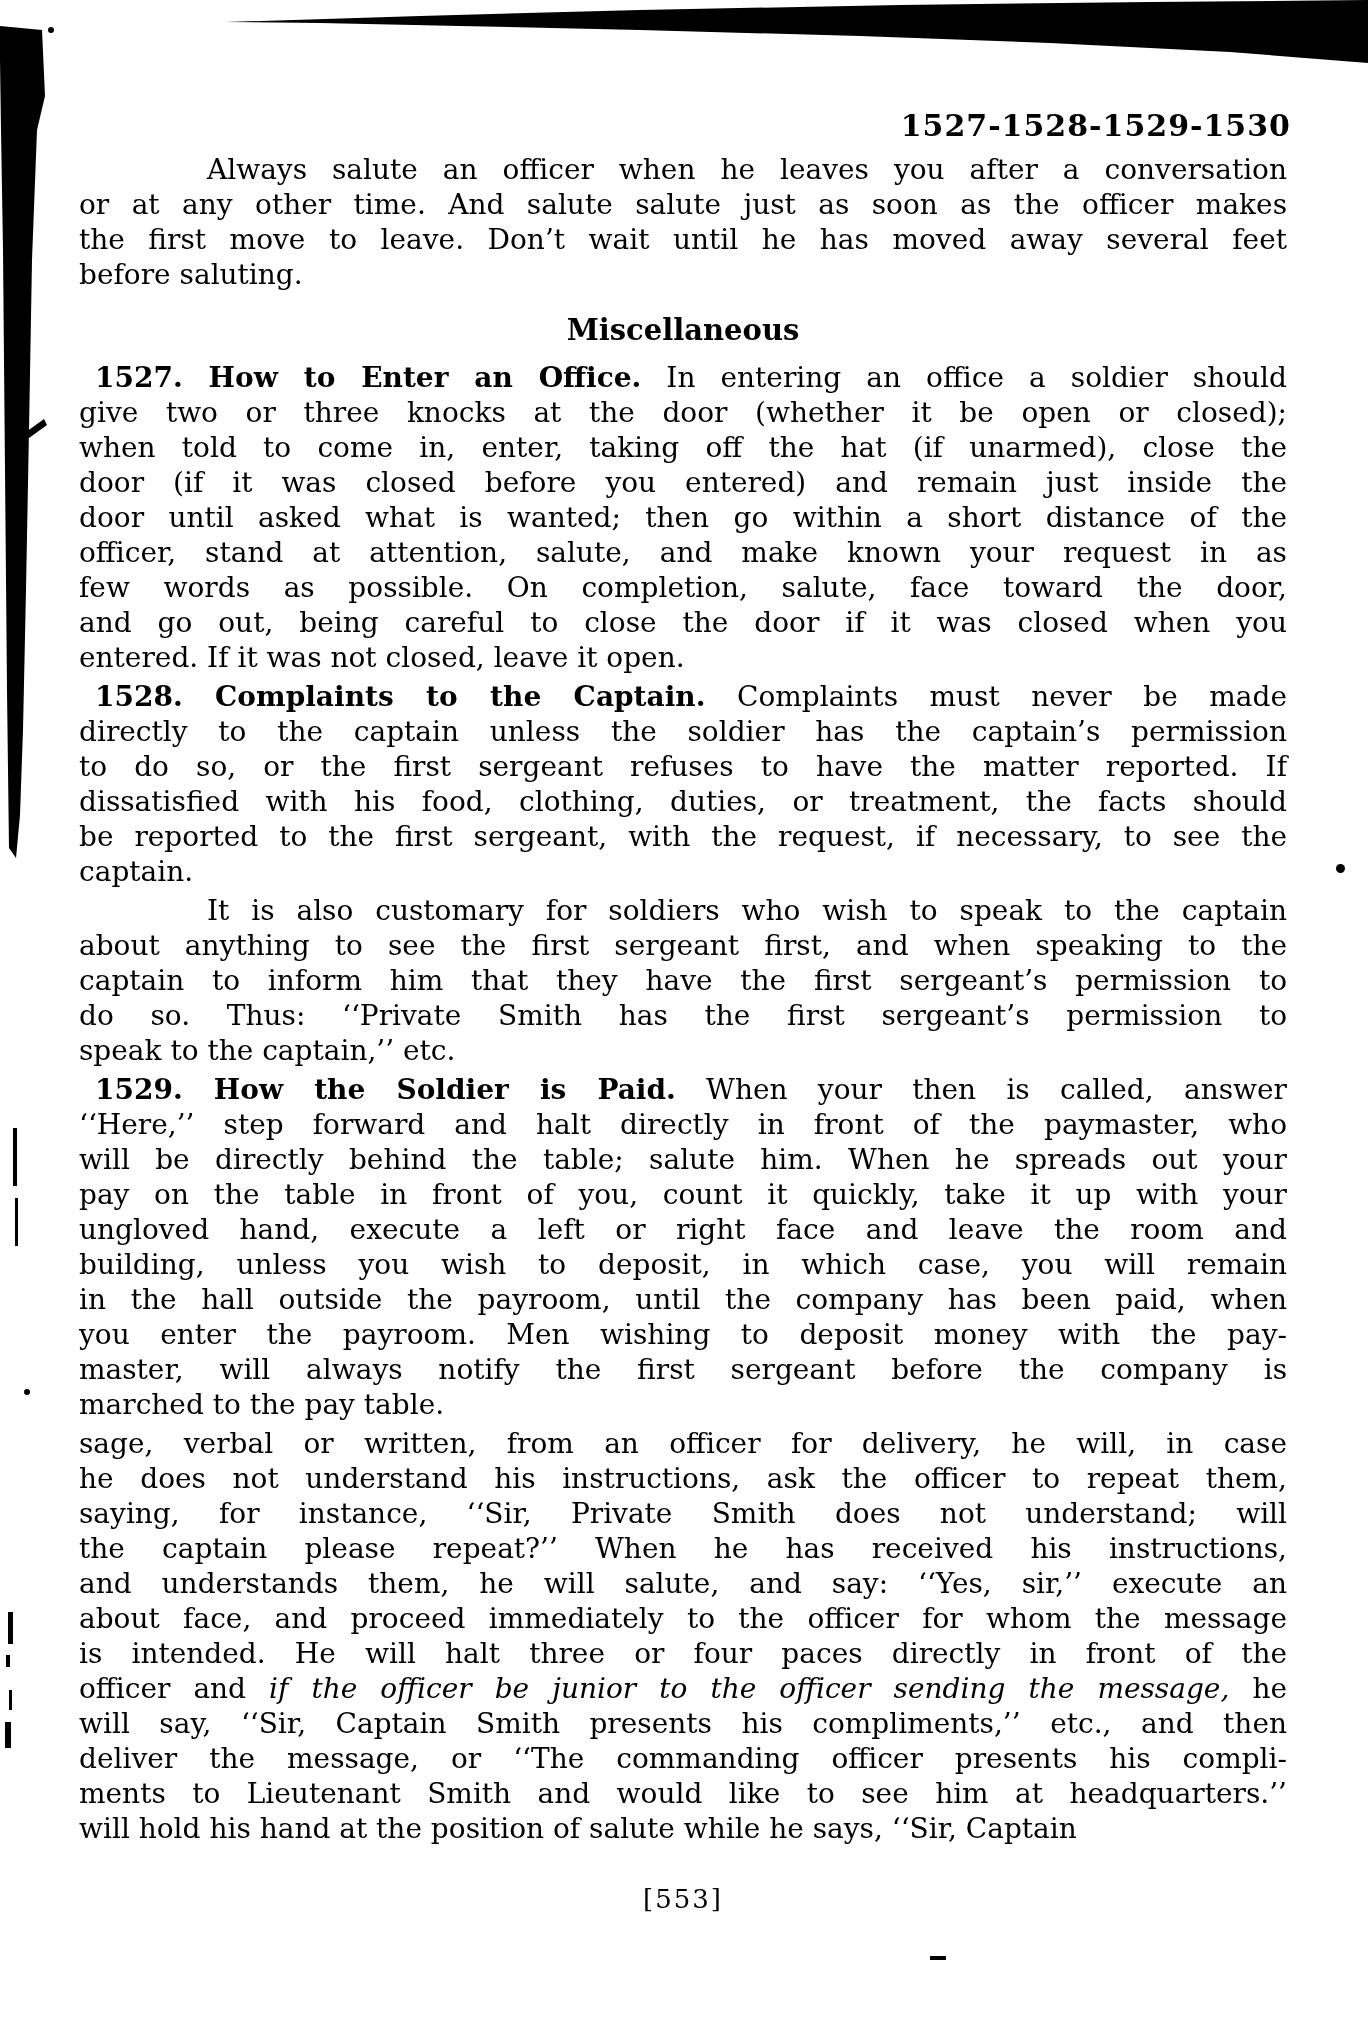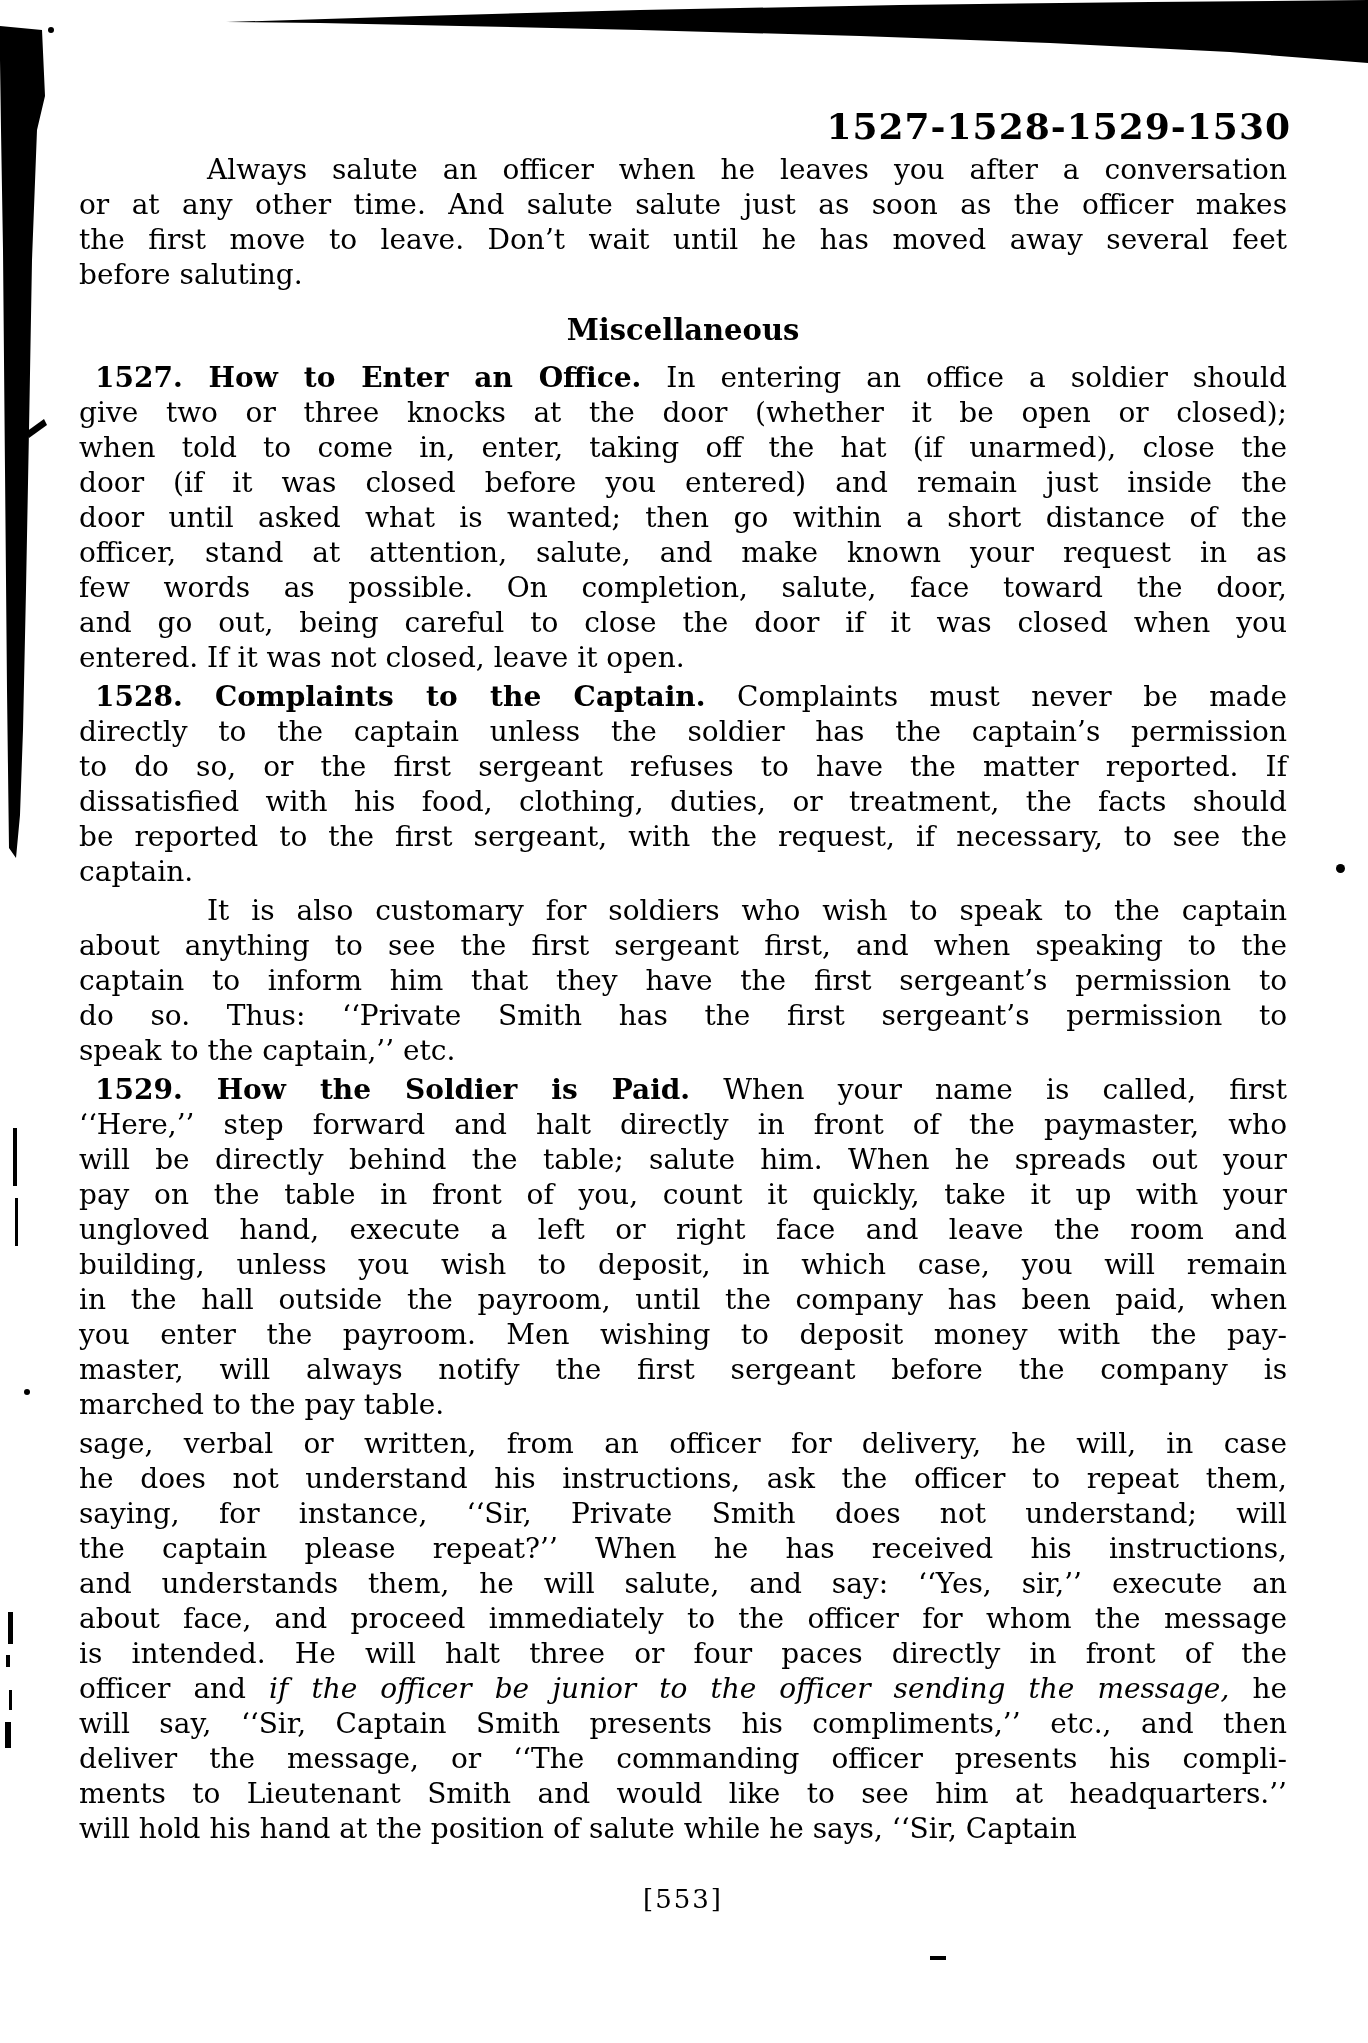--- a/index.html
+++ b/index.html
@@ -9,21 +9,21 @@
     margin:0 auto;
     background:#ffffff;
     color:#000000;
     font-family:"DejaVu Serif","Liberation Serif",serif;
     overflow:hidden;
   }
   .content{
     position:absolute;left:75px;top:108px;width:1216px;
   }
   .page-header{
-    font-weight:bold;font-size:36px;line-height:36px;
+    font-weight:bold;font-size:30px;line-height:36px;
     text-align:right;letter-spacing:1px;margin-bottom:8px;
   }
   .paragraph{margin:4px;}
   .line{
     font-size:28px;line-height:35px;
     text-align:justify;text-align-last:justify;
     box-sizing:border-box;
     white-space:normal;
   }
   .line.last{text-align-last:left;}
@@ -103,21 +103,21 @@
           <div class="line last"><span>captain.</span></div>
         </div>
         <div class="paragraph">
           <div class="line" style="padding-left: 128px;"><span>It is also customary for soldiers who wish to speak to the captain</span></div>
           <div class="line"><span>about anything to see the first sergeant first, and when speaking to the</span></div>
           <div class="line"><span>captain to inform him that they have the first sergeant’s permission to</span></div>
           <div class="line"><span>do so.  Thus: ‘‘Private Smith has the first sergeant’s permission to</span></div>
           <div class="line last"><span>speak to the captain,’’ etc.</span></div>
         </div>
         <div class="paragraph">
-          <div class="line" style="padding-left: 16px;"><span class="b">1529.  How the Soldier is Paid.</span><span>  When your name is called, first</span></div>
+          <div class="line" style="padding-left: 16px;"><span class="b">1529.  How the Soldier is Paid.</span><span>  When your then is called, answer</span></div>
           <div class="line"><span>‘‘Here,’’ step forward and halt directly in front of the paymaster, who</span></div>
           <div class="line"><span>will be directly behind the table; salute him.  When he spreads out your</span></div>
           <div class="line"><span>pay on the table in front of you, count it quickly, take it up with your</span></div>
           <div class="line"><span>ungloved hand, execute a left or right face and leave the room and</span></div>
           <div class="line"><span>building, unless you wish to deposit, in which case, you will remain</span></div>
           <div class="line"><span>in the hall outside the payroom, until the company has been paid, when</span></div>
           <div class="line"><span>you enter the payroom.  Men wishing to deposit money with the pay-</span></div>
           <div class="line"><span>master, will always notify the first sergeant before the company is</span></div>
           <div class="line last"><span>marched to the pay table.</span></div>
         </div>

